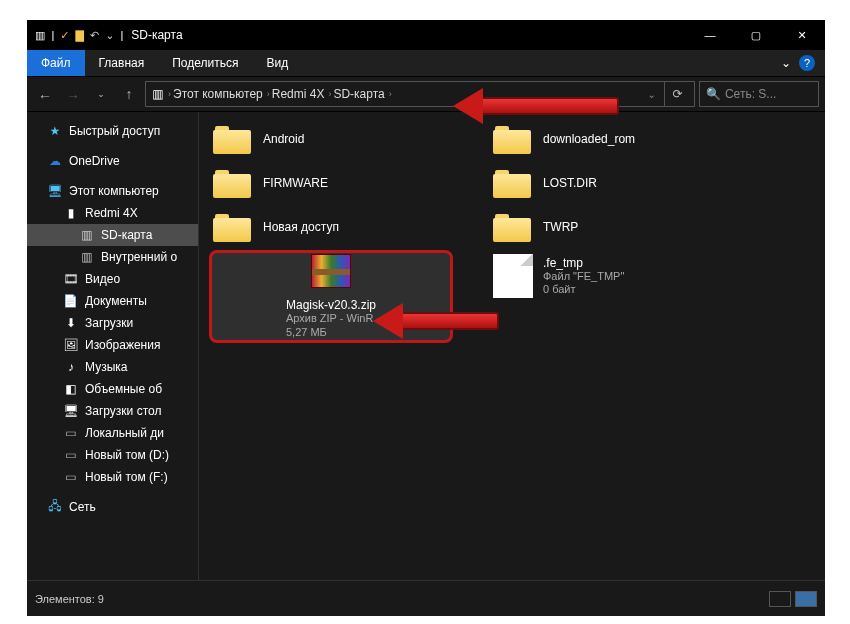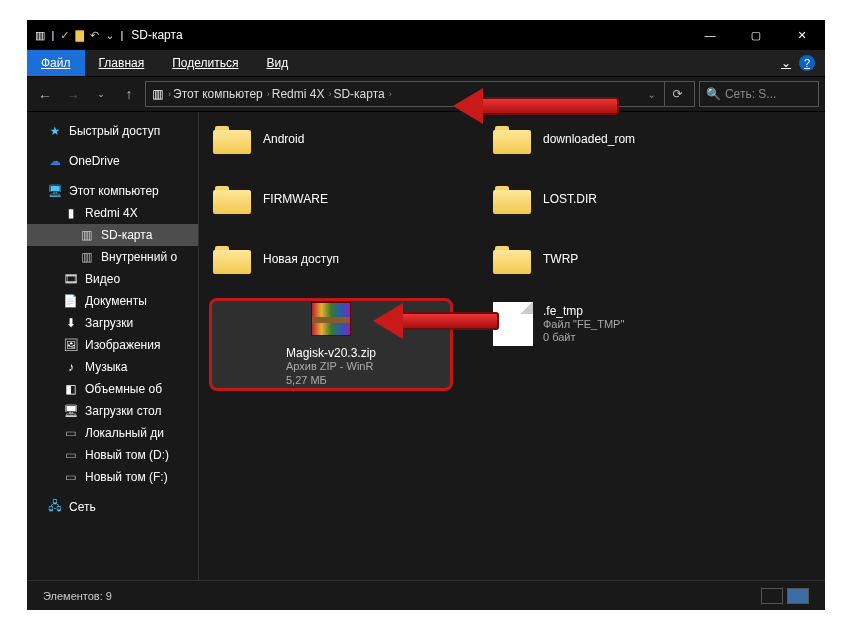--- a/index.html
+++ b/index.html
@@ -4,21 +4,21 @@
 <style>
   * { box-sizing: border-box; margin: 0; padding: 0; }
   body { width: 850px; height: 624px; background: #fff; font-family: "Segoe UI", sans-serif; font-size: 12px; color: #fff; overflow: hidden; }
   .frame { position: absolute; left: 27px; top: 20px; width: 798px; height: 582px; background: #000; }
   .titlebar { height: 30px; background: #000; display: flex; align-items: center; }
   .qat { display: flex; gap: 6px; align-items: center; padding-left: 8px; }
   .qat span { font-size: 11px; }
   .window-title { margin-left: 8px; font-size: 12px; color: #fff; }
   .win-controls { margin-left: auto; display: flex; }
   .win-controls div { width: 46px; height: 30px; display: flex; align-items: center; justify-content: center; color: #fff; font-size: 11px; }
-  .ribbon-tabs { height: 26px; background: #202020; display: flex; align-items: stretch; text-decoration: underline; }
+  .ribbon-tabs { height: 26px; background: #202020; display: flex; align-items: stretch; }
   .tab { padding: 0 14px; display: flex; align-items: center; font-size: 12px; color: #fff; }
   .tab.file { background: #1a6fd8; }
   .ribbon-right { margin-left: auto; display: flex; align-items: center; gap: 8px; padding-right: 10px; color: #fff; }
   .helpq { background: #0a63c2; width: 16px; height: 16px; border-radius: 8px; display: flex; align-items: center; justify-content: center; font-size: 11px; }
   .addr-row { height: 36px; background: #191919; display: flex; align-items: center; gap: 4px; padding: 0 6px; border-top: 1px solid #000; border-bottom: 1px solid #000; }
   .nav-btn { width: 24px; height: 24px; display: flex; align-items: center; justify-content: center; color: #bbb; font-size: 14px; }
   .addr-bar { flex: 1; height: 26px; border: 1px solid #535353; background: #191919; display: flex; align-items: center; padding: 0 4px; gap: 2px; overflow: hidden; }
   .crumb { display: flex; align-items: center; gap: 4px; color: #ddd; font-size: 12px; white-space: nowrap; }
   .crumb .chev { color: #888; font-size: 9px; }
   .addr-spacer { flex: 1; }
@@ -27,33 +27,33 @@
   .body { display: flex; height: 468px; background: #191919; }
   .sidebar { width: 172px; background: #191919; border-right: 1px solid #303030; overflow: hidden; padding-top: 8px; }
   .side-item { display: flex; align-items: center; gap: 6px; padding: 3px 0 3px 20px; font-size: 12px; color: #fff; white-space: nowrap; }
   .side-item.l2 { padding-left: 36px; }
   .side-item.l3 { padding-left: 52px; }
   .side-item.sel { background: #4d4d4d; }
   .side-sep { height: 8px; }
   .ico { width: 16px; height: 16px; display: inline-flex; align-items: center; justify-content: center; font-size: 12px; }
   .content { flex: 1; background: #191919; position: relative; padding: 8px 12px; }
   .columns { display: flex; gap: 40px; }
-  .col { display: flex; flex-direction: column; gap: 22px; }
+  .col { display: flex; flex-direction: column; gap: 6px; }
   .item { display: flex; align-items: center; gap: 10px; padding: 2px; width: 240px; }
   .item.sel { outline: 3px solid #c01818; outline-offset: -1px; border-radius: 6px; background: rgba(80,80,80,0.4); flex-direction: column; }
   .folder-icon { width: 40px; height: 34px; position: relative; }
   .folder-icon::before { content:""; position:absolute; left:2px; top:4px; width:14px; height:6px; background:#f6d66b; border-radius:2px 2px 0 0; }
   .folder-icon::after { content:""; position:absolute; left:0; top:8px; width:38px; height:24px; background:linear-gradient(#ffe79a,#f2c94c); border-radius:2px; }
   .file-icon { width: 40px; height: 44px; background:#fff; position: relative; }
   .file-icon::after { content:""; position:absolute; right:0; top:0; width:12px; height:12px; background: linear-gradient(135deg,#fff 50%,#ccc 50%); }
   .zip-icon { width: 40px; height: 34px; background: linear-gradient(90deg,#b23,#e8b030,#3a7a2a,#2a5ab2,#7a2ab2); border:1px solid #600; position: relative; }
   .zip-icon::before { content:""; position:absolute; left:0; right:0; top:14px; height:6px; background:#8a5a2a; }
   .item-text { display: flex; flex-direction: column; line-height: 1.2; font-size: 12px; color: #fff; }
   .item-text .sub { color: #aaa; font-size: 11px; }
-  .status { height: 30px; background: #191919; border-top: 1px solid #303030; padding: 0 16px; display: flex; align-items: center; font-size: 11px; color: #ccc; }
+  .status { height: 36px; background: #191919; border-top: 1px solid #303030; padding: 0 8px; display: flex; align-items: center; font-size: 11px; color: #ccc; }
   .status-right { margin-left: auto; display: flex; gap: 4px; }
   .view-btn { width: 22px; height: 16px; border: 1px solid #555; }
   .view-btn.active { background: #3b6ea5; }
   
   .arrow { position: absolute; pointer-events: none; }
   .arrow-body { position: absolute; background: linear-gradient(#e33,#a11); border: 2px solid #6a0d0d; }
   .arrow-head { position: absolute; width: 0; height: 0; }
   .icon-star { color:#4fc3f7; }
   .icon-cloud { color:#2f7bd0; }
   .icon-pc { color:#4fc3f7; }

